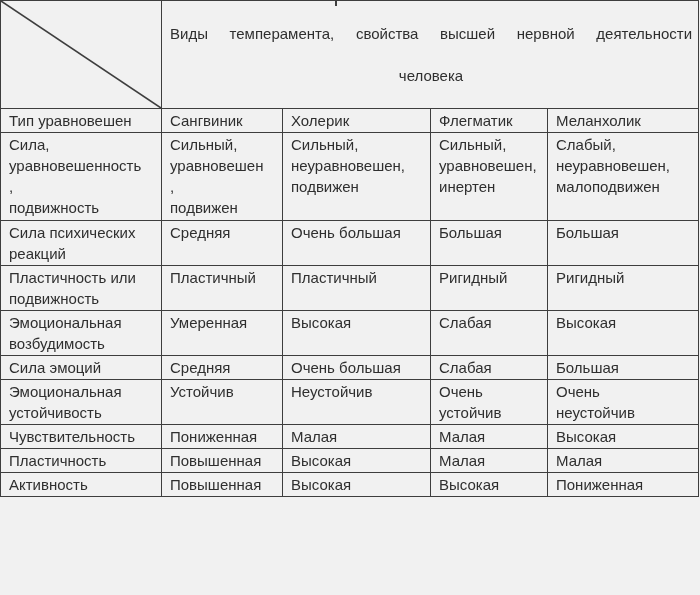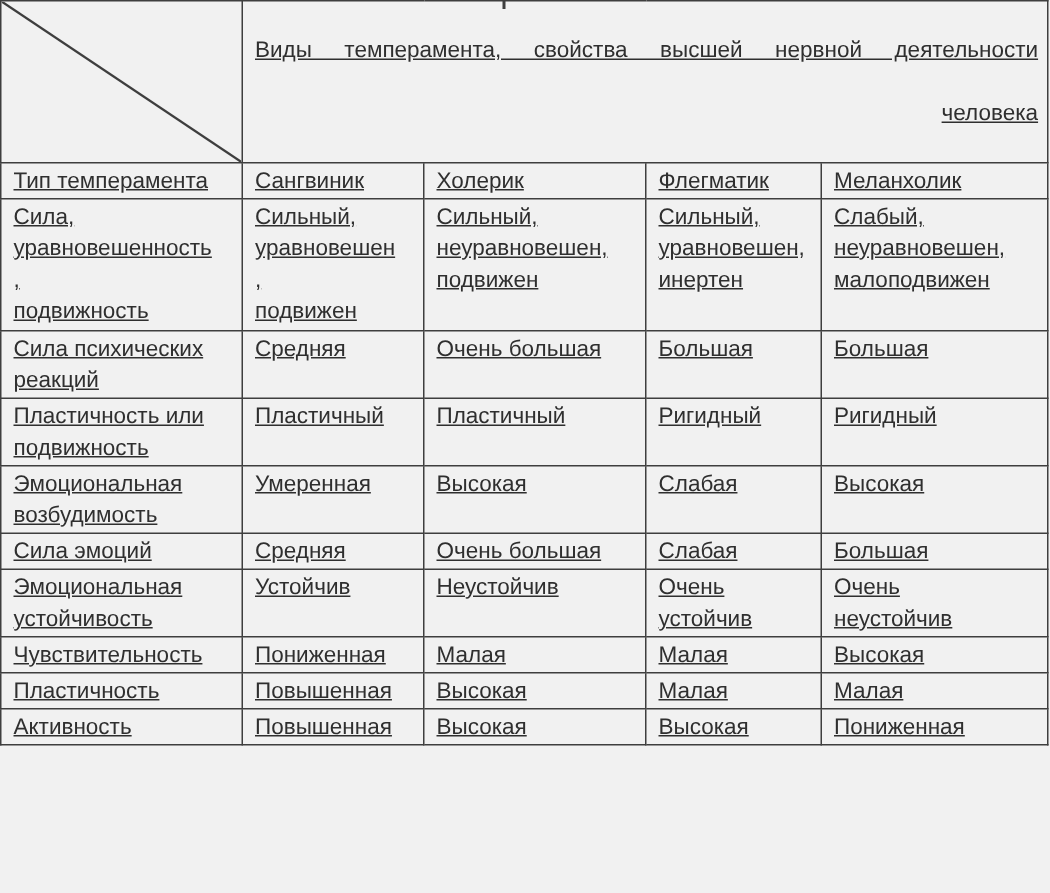--- a/index.html
+++ b/index.html
@@ -7,21 +7,20 @@
     padding: 0;
     background: #f1f1f1;
     font-family: "Liberation Sans", "DejaVu Sans", sans-serif;
     color: #2f2f2f;
   }
   .page {
     position: relative;
     width: 700px;
     height: 595px;
     overflow: hidden;
-    text-decoration: underline;
   }
   table.temperament {
     border-collapse: collapse;
     table-layout: fixed;
     width: 698px;
     background: #f1f1f1;
   }
   table.temperament td {
     border: 1.5px solid #3e3e3e;
     vertical-align: top;
@@ -42,21 +41,21 @@
     width: 100%; height: 100%;
     display: block;
   }
   td.title-cell { padding-top: 3px; }
   .justify-line {
     text-align: justify;
     text-align-last: justify;
     white-space: normal;
   }
   .plain-line {
-    text-align: right;
+    text-align: center;
     white-space: normal;
   }
   .top-tick {
     position: absolute;
     left: 335px;
     top: 0;
     width: 2px;
     height: 6px;
     background: #3e3e3e;
   }
@@ -83,21 +82,21 @@
           <line x1="0" y1="0" x2="100" y2="100" stroke="#3e3e3e" stroke-width="1.6" vector-effect="non-scaling-stroke"></line>
         </svg>
       </td>
       <td class="title-cell" colspan="4">
         <div class="justify-line">Виды темперамента, свойства высшей нервной деятельности</div>
         <div class="plain-line">человека</div>
       </td>
     </tr>
 
     <tr style="height:24px">
-      <td>Тип темперамента</td>
+      <td>Тип уравновешен</td>
       <td>Сангвиник</td>
       <td>Холерик</td>
       <td>Флегматик</td>
       <td>Меланхолик</td>
     </tr>
 
     <tr style="height:88px">
       <td>Сила,
 уравновешенность
 ,

